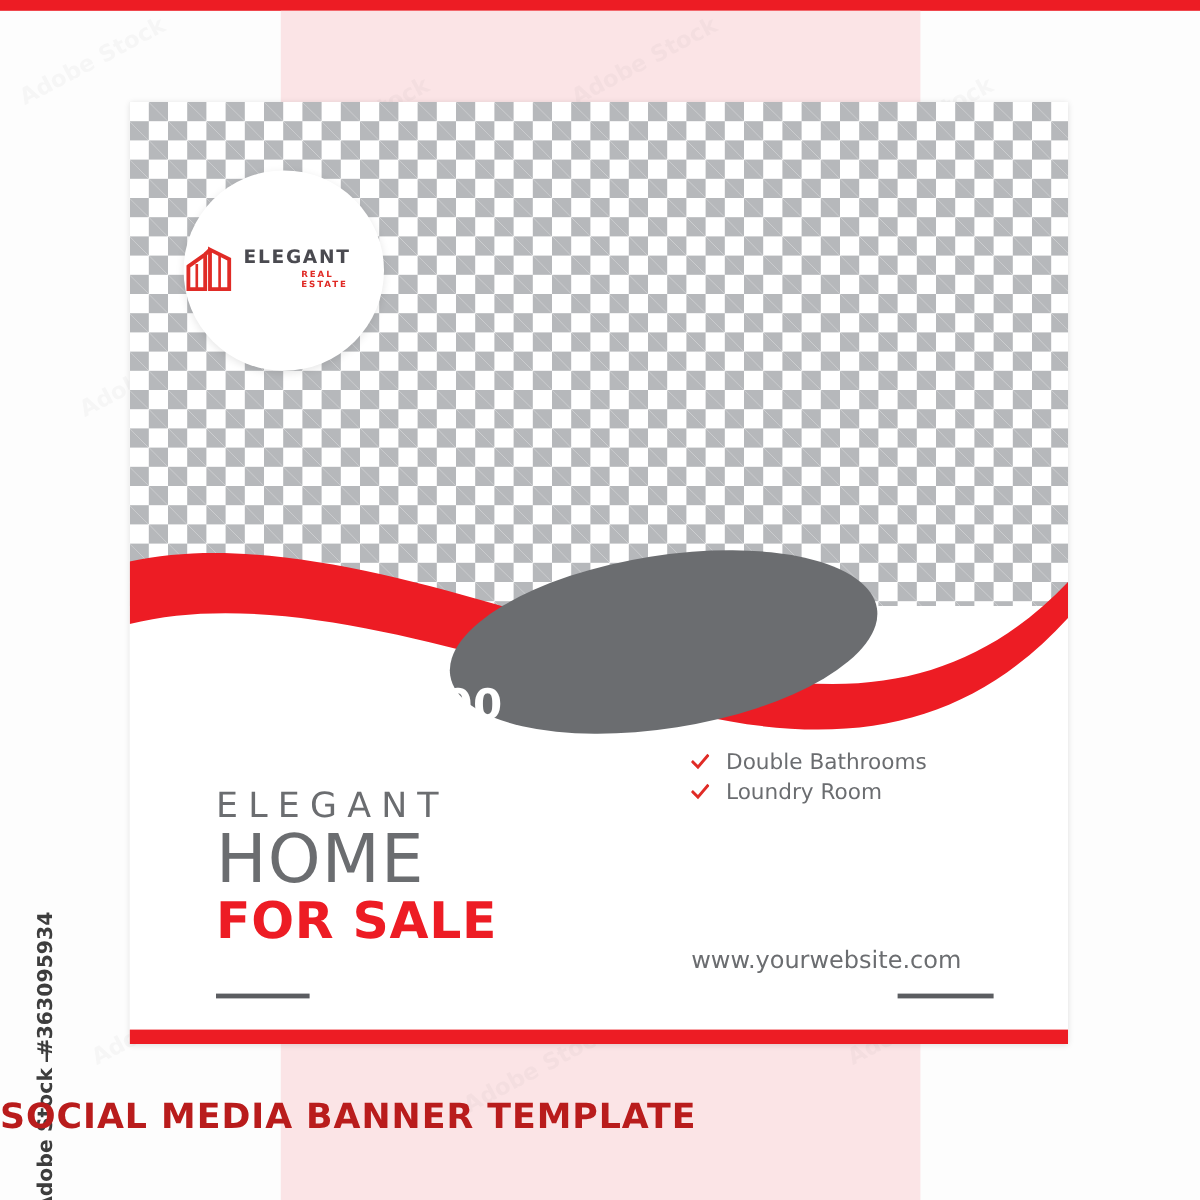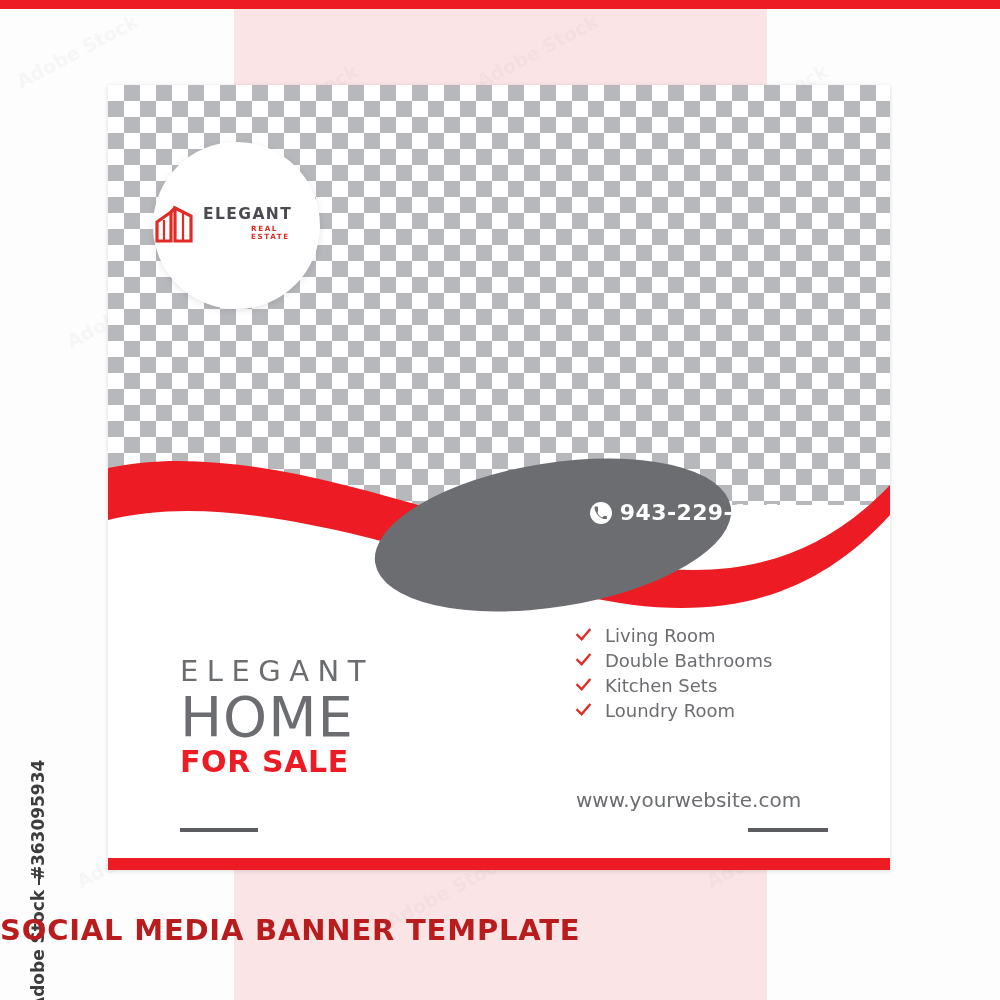--- a/index.html
+++ b/index.html
@@ -93,21 +93,21 @@
   
   #headline { position:absolute; left:72px; top:569px; }
   #headline-1 {
     font-size:29px; color:#6b6d70; letter-spacing:8.5px; font-weight:400;
   }
   #headline-2 {
     font-size:56px; color:#6b6d70; letter-spacing:1px; font-weight:400;
     line-height:.96; margin-top:2px;
   }
   #headline-3 {
-    font-size:30px; color:#ed1c24; letter-spacing:.6px; font-weight:bold;
+    font-size:42px; color:#ed1c24; letter-spacing:.6px; font-weight:bold;
     line-height:1.05; margin-top:2px;
   }
 
   
   #features { position:absolute; left:468px; top:538px; }
   #features-title {
     font-size:28px; color:#6b6d70; font-weight:400; margin-bottom:4px;
   }
   .feature-row { display:flex; align-items:center; gap:14px; height:25px; }
   .check-icon { width:15px; height:15px; flex:none; }
@@ -221,63 +221,42 @@
         </svg>
         <div id="logo-words">
           <div id="logo-title">ELEGANT</div>
           <div id="logo-sub">REAL ESTATE</div>
         </div>
       </div>
     </div>
 
     <div id="price-block">
       <div id="price-label">Starts From</div>
+      <div id="price-value">$ 1.299.000</div>
     </div>
 
     <div id="book-block">
-      <div id="book-phone-row">
-        <span id="phone-badge">
-          <svg width="13" height="13" viewBox="0 0 24 24" fill="#6b6d70">
-            <path d="M6.6,10.8c1.9,3.7,4.9,6.7,8.6,8.6l2.9-2.9c0.4-0.4,0.9-0.5,1.3-0.3c1.2,0.4,2.5,0.6,3.8,0.6
-                     c0.6,0,1,0.4,1,1V22c0,0.6-0.4,1-1,1C12.3,23,1,11.7,1,-0.2c0-0.6,0.4-1,1-1h4.2c0.6,0,1,0.4,1,1
-                     c0,1.3,0.2,2.6,0.6,3.8c0.1,0.4,0,0.9-0.3,1.3L6.6,10.8z" transform="translate(0,2)"></path>
-          </svg>
-        </span>
-        <span id="book-phone">943-229-175</span>
-      </div>
     </div>
 
     <div id="headline">
       <div id="headline-1">ELEGANT</div>
       <div id="headline-2">HOME</div>
       <div id="headline-3">FOR SALE</div>
     </div>
 
     <div id="features">
 
-      <div class="feature-row">
-        <svg class="check-icon" viewBox="0 0 16 16">
-          <path d="M1.5,7.5 L6,12 L14.5,2" fill="none" stroke="#e02b26" stroke-width="2.6" stroke-linecap="square"></path>
-        </svg>
-        <span class="feature-label">Living Room</span>
-      </div>
 
       <div class="feature-row">
         <svg class="check-icon" viewBox="0 0 16 16">
           <path d="M1.5,7.5 L6,12 L14.5,2" fill="none" stroke="#e02b26" stroke-width="2.6" stroke-linecap="square"></path>
         </svg>
         <span class="feature-label">Double Bathrooms</span>
       </div>
 
-      <div class="feature-row">
-        <svg class="check-icon" viewBox="0 0 16 16">
-          <path d="M1.5,7.5 L6,12 L14.5,2" fill="none" stroke="#e02b26" stroke-width="2.6" stroke-linecap="square"></path>
-        </svg>
-        <span class="feature-label">Kitchen Sets</span>
-      </div>
 
       <div class="feature-row">
         <svg class="check-icon" viewBox="0 0 16 16">
           <path d="M1.5,7.5 L6,12 L14.5,2" fill="none" stroke="#e02b26" stroke-width="2.6" stroke-linecap="square"></path>
         </svg>
         <span class="feature-label">Loundry Room</span>
       </div>
     </div>
 
     <div id="website">www.yourwebsite.com</div>

